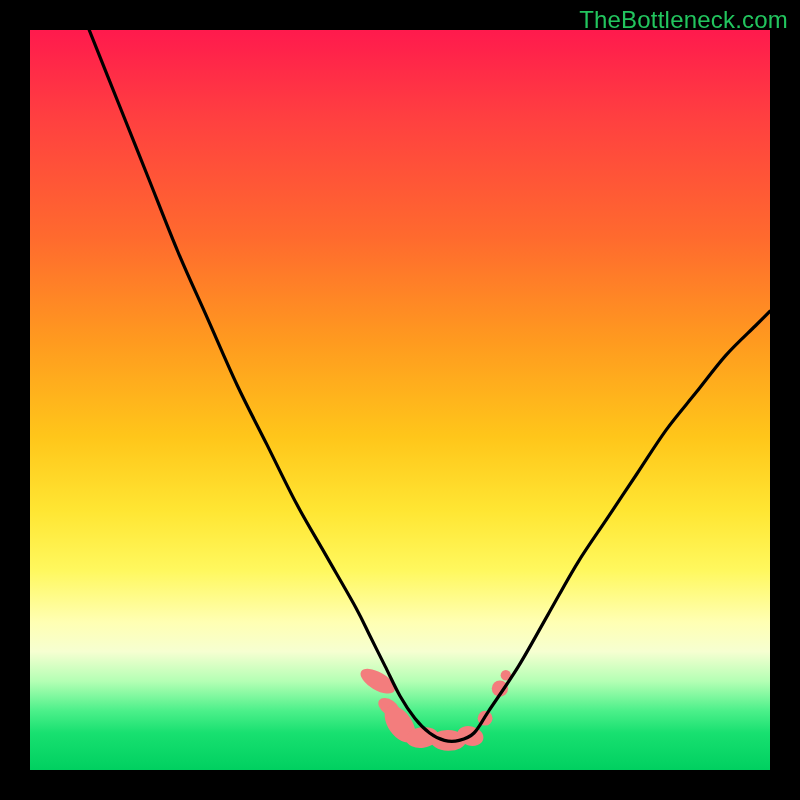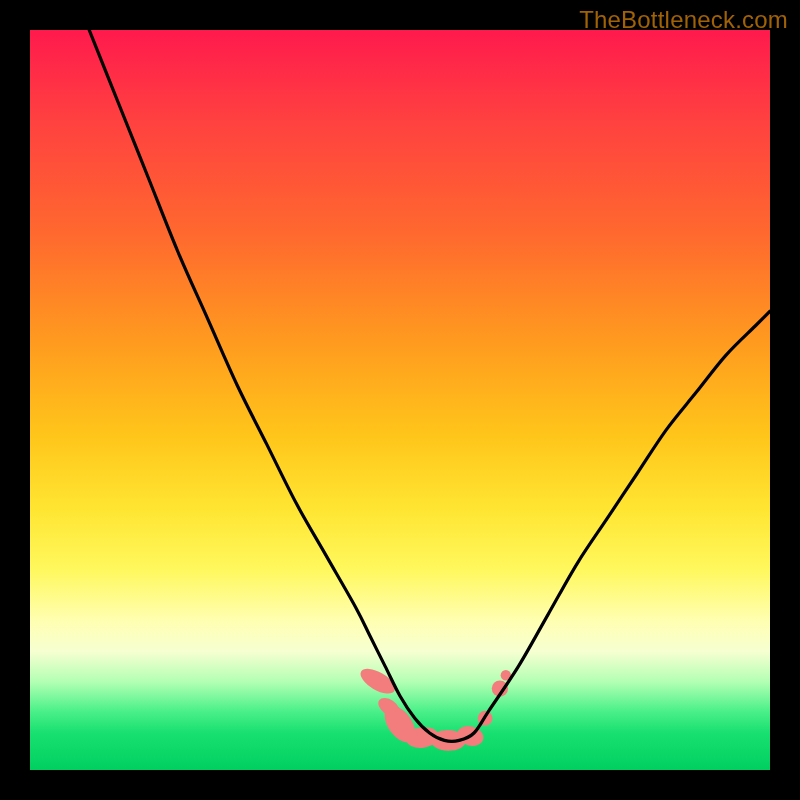--- a/index.html
+++ b/index.html
@@ -37,21 +37,21 @@
       #b4ffb4 88%,
       #4cf08a 92%,
       #18e070 95%,
       #00d060 100%
     );
   }
   .watermark {
     position: absolute;
     top: 6px;
     right: 12px;
-    color: #a16207;
+    color: #22c55e;
     font-size: 24px;
     font-weight: 500;
     letter-spacing: 0.2px;
   }
   svg.overlay {
     position: absolute;
     left: 0;
     top: 0;
     width: 740px;
     height: 740px;

